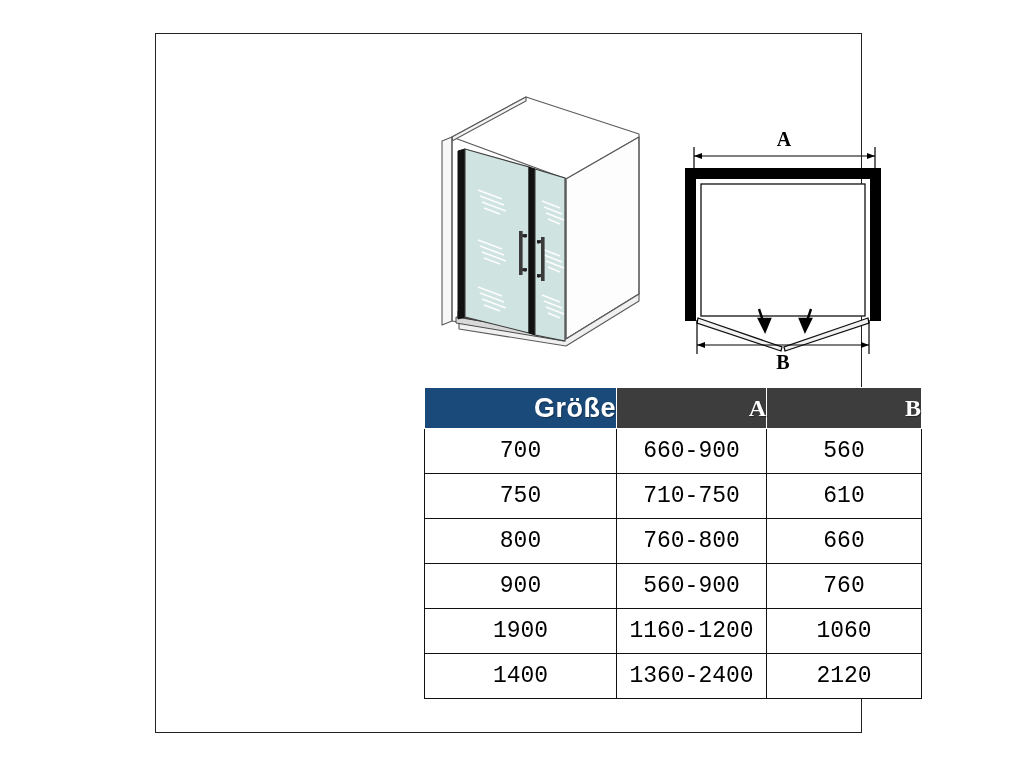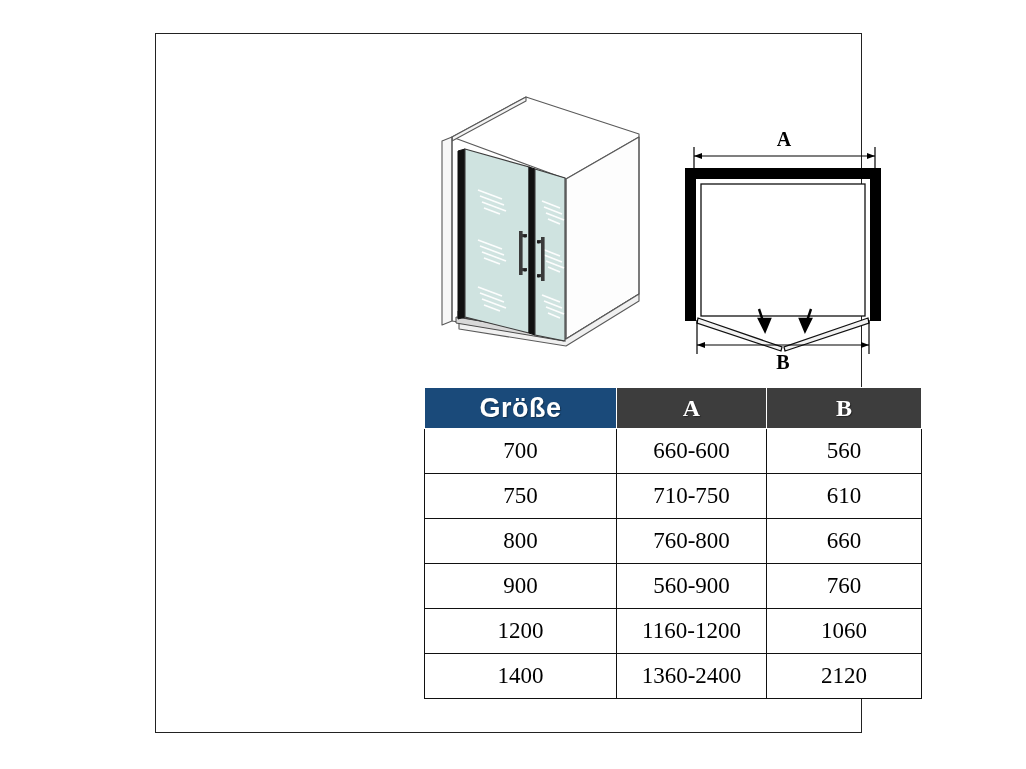--- a/index.html
+++ b/index.html
@@ -22,38 +22,38 @@
   
   #spec-table{
     position:absolute;left:268px;top:353px;width:497px;
     border-collapse:collapse;table-layout:fixed;
   }
   #spec-table col.c-size{width:192px;}
   #spec-table col.c-a{width:150px;}
   #spec-table col.c-b{width:155px;}
 
   #spec-table thead th{
-    height:40px;padding:0;margin:0;text-align:center;vertical-align:middle;
+    height:40px;padding:0;margin:0;text-align:right;vertical-align:middle;
     color:#ffffff;border:1px solid #ffffff;
   }
   #spec-table th.hdr-size{
     background:#1a4a7a;font-family:"Liberation Sans",sans-serif;
     font-size:27px;font-weight:bold;letter-spacing:.5px;
     text-shadow:1px 1px 1px rgba(0,0,0,.35);
   }
   #spec-table th.hdr-dim{
     background:#3d3d3d;font-family:"Liberation Serif",serif;
     font-size:24px;font-weight:bold;
     text-shadow:1px 1px 1px rgba(0,0,0,.4);
   }
 
   #spec-table tbody td{
     height:44px;padding:0;text-align:center;vertical-align:middle;
     border:1.5px solid #111;background:#ffffff;color:#000;
-    font-family:Liberation Serif, serif;font-size:23px;
+    font-family:Liberation Mono, monospace;font-size:23px;
   }
 
   .lbl-A,.lbl-B{font-family:"Liberation Serif",serif;font-weight:bold;fill:#000;}
 </style>
 </head>
 <body>
 
 <div id="frame-border">
 
   <div id="iso-drawing">
@@ -198,40 +198,40 @@
     <thead>
       <tr>
         <th class="hdr-size">Größe</th>
         <th class="hdr-dim">A</th>
         <th class="hdr-dim">B</th>
       </tr>
     </thead>
     <tbody>
       <tr>
         <td>700</td>
-        <td>660-600</td>
+        <td>660-900</td>
         <td>560</td>
       </tr>
       <tr>
         <td>750</td>
         <td>710-750</td>
         <td>610</td>
       </tr>
       <tr>
         <td>800</td>
         <td>760-800</td>
         <td>660</td>
       </tr>
       <tr>
         <td>900</td>
         <td>560-900</td>
         <td>760</td>
       </tr>
       <tr>
-        <td>1200</td>
+        <td>1900</td>
         <td>1160-1200</td>
         <td>1060</td>
       </tr>
       <tr>
         <td>1400</td>
         <td>1360-2400</td>
         <td>2120</td>
       </tr>
     </tbody>
   </table>

